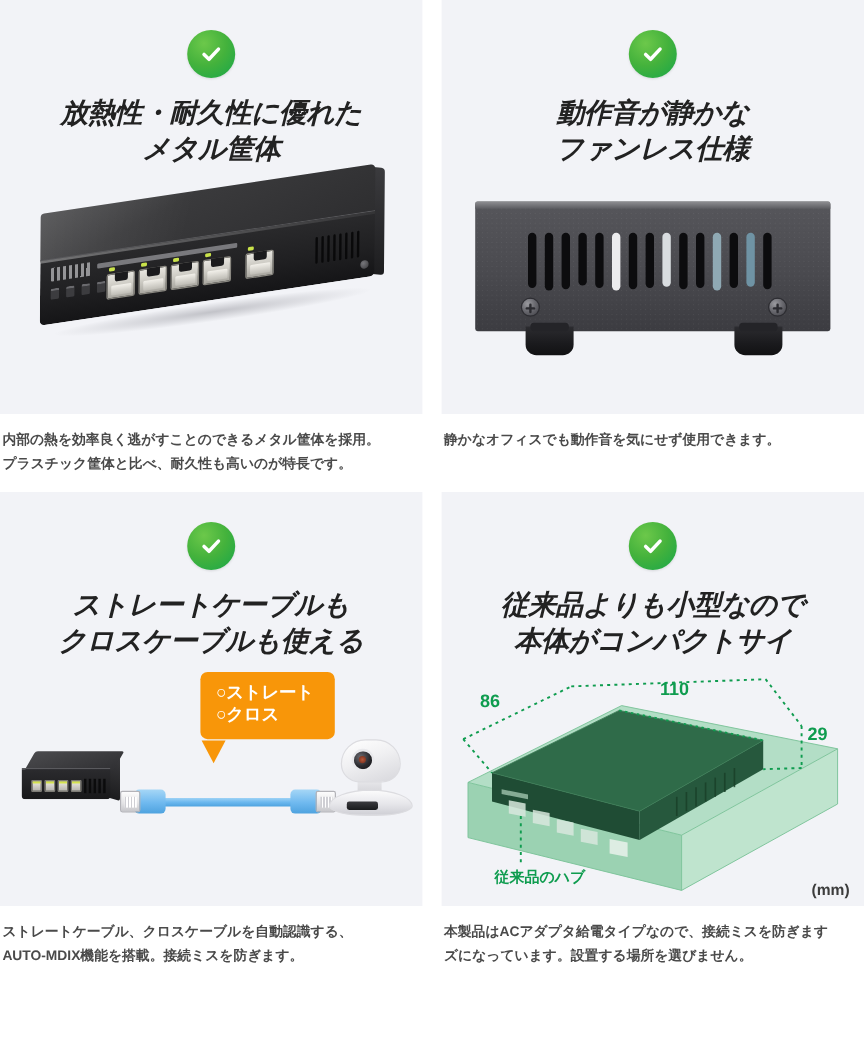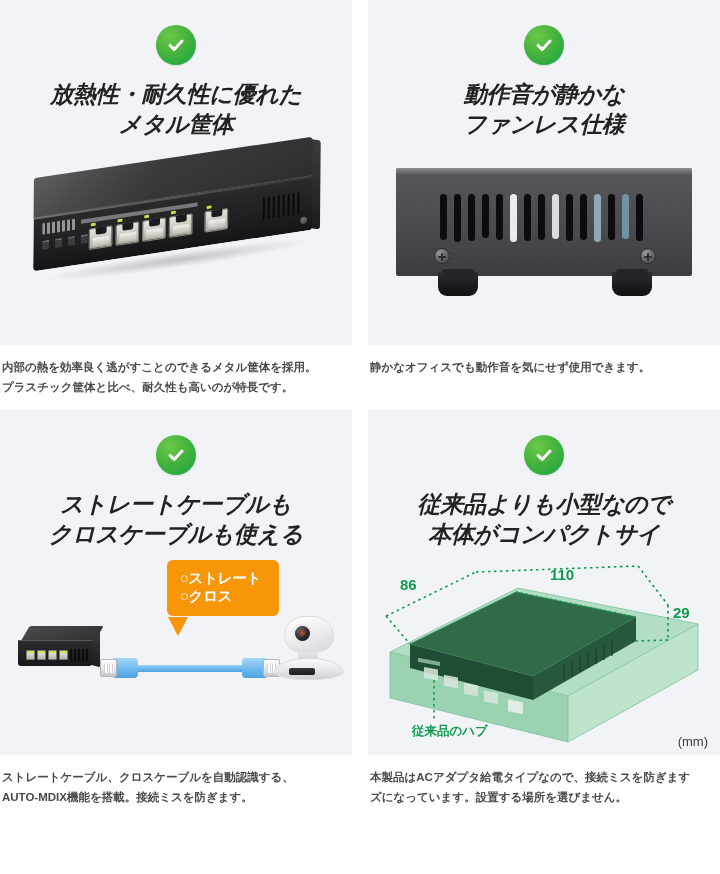--- a/index.html
+++ b/index.html
@@ -297,21 +297,21 @@
   
   .p4-art { position:absolute; left: 0; top: 150px; width: 352px; height: 195px; }
   .p4-svg { position:absolute; left: 0; top: 0; }
   .dim-label {
     position:absolute; color:#0f9c4f; font-weight:700; font-size: 15px;
   }
   .legacy-label {
     position:absolute; left: 44px; top: 163px; color:#0f9c4f; font-weight:700; font-size: 12.5px;
   }
   .mm-label {
-    position:absolute; right: 12px; bottom: 6px; color:#3c3c3c; font-weight:400; font-size: 13px;
+    position:absolute; right: 12px; bottom: 6px; color:#3c3c3c; font-weight:700; font-size: 13px;
   }
 </style>
 </head>
 <body>
 
 <div class="page">
   <div class="feature-grid">
 
     <div class="feature-cell">
       <div class="panel">

